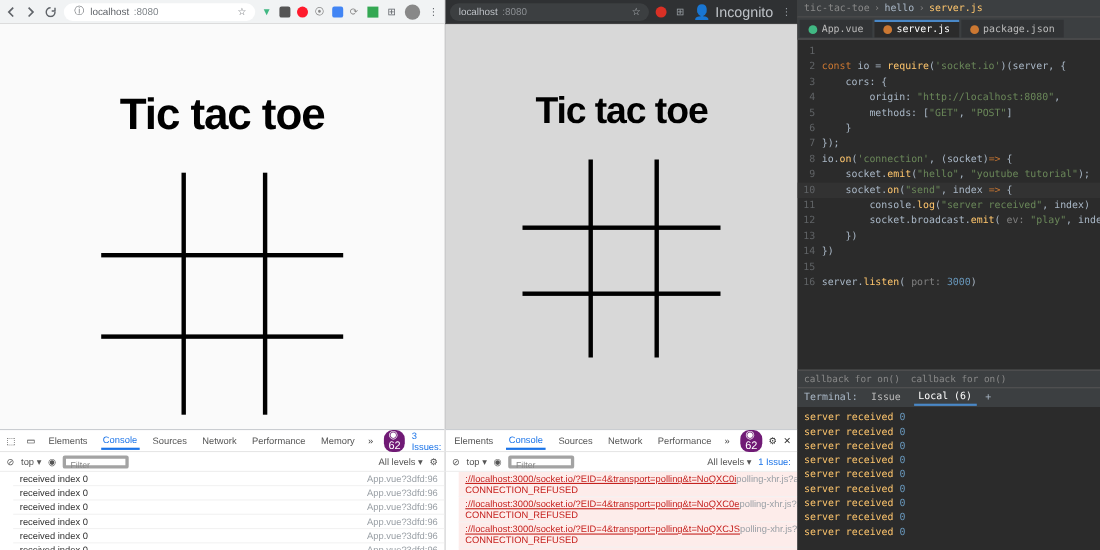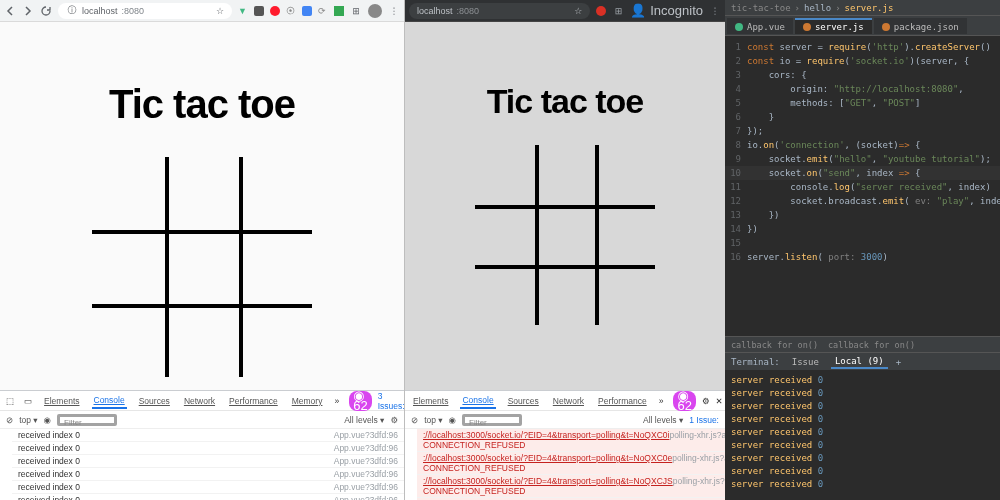--- a/index.html
+++ b/index.html
@@ -29,31 +29,31 @@
   .pane.bw2 .board { width: 180px; height: 180px; margin-top: 24px; }
   .board .vl, .board .hl { position: absolute; background: #000; }
   .board .vl { width: 4px; height: 100%; top: 0; }
   .board .hl { height: 4px; width: 100%; left: 0; }
   .board .vl.a { left: 33.3%; } .board .vl.b { left: 66.6%; }
   .board .hl.a { top: 33.3%; } .board .hl.b { top: 66.6%; }
 
   
   .dt { height: 110px; border-top: 1px solid #cacdd1; background: #fff; display: flex; flex-direction: column; font-size: 8.5px; color: #303030; }
   .dt-tabs { height: 20px; display: flex; align-items: center; gap: 10px; padding: 0 6px; border-bottom: 1px solid #e6e6e6; }
-  .dt-tab { color: #555; padding: 2px 2px; text-decoration: underline; }
+  .dt-tab { color: #555; padding: 2px 2px; }
   .dt-tab.active { color: #1a73e8; border-bottom: 2px solid #1a73e8; }
   .dt-filter { height: 18px; display: flex; align-items: center; gap: 6px; padding: 0 6px; border-bottom: 1px solid #eee; color: #555; }
   .filter-in { flex: 0 0 60px; height: 12px; border: 3px solid #a3a3a3; border-radius: 2px; font-size: 8px; padding: 0 4px; color: #888; line-height: 12px; }
   .dt-log { flex: 1; overflow: hidden; }
   .row { display: flex; justify-content: space-between; padding: 1px 6px; border-bottom: 1px solid #f2f2f2; white-space: nowrap; margin-left: 12px; }
   .row .src { color: #9aa0a6; }
   .row.err { background: #fdecea; color: #c5221f; }
   .row .url { text-decoration: underline; }
   .dt-icons { margin-left: auto; display: flex; gap: 6px; align-items: center; }
-  .badge { background: #d946ef; color: #fff; border-radius: 8px; padding: 0 4px; font-size: 13px; line-height: 10px; }
+  .badge { background: #701a75; color: #fff; border-radius: 8px; padding: 0 4px; font-size: 10px; line-height: 10px; }
 
   
   .ide-tabs { height: 20px; display: flex; align-items: center; gap: 2px; padding: 0 2px; background: #3c3f41; border-bottom: 1px solid #555; }
   .ide-tab { padding: 2px 8px; background: #313335; color: #bbbbbb; border-top: 2px solid transparent; display: flex; align-items: center; gap: 4px; }
   .ide-tab.active { background: #2b2b2b; color: #fff; border-top-color: #4a88c7; }
   .ide-dot { width: 8px; height: 8px; border-radius: 50%; background: #cc7832; display: inline-block; }
   .ide-tab .ide-dot.v { background: #41b883; }
   .crumb { height: 16px; padding: 2px 6px; background: #3c3f41; color: #888; border-bottom: 1px solid #555; display: flex; align-items: center; gap: 4px; font-size: 9px; }
   .crumb .folder { color: #a9b7c6; }
   .editor { flex: 1; padding: 4px 0; overflow: hidden; }
@@ -247,21 +247,20 @@
       <span style="color:#ffc66d">server.js</span>
     </div>
     <div class="ide-tabs" id="idetabs">
         <span class="ide-tab"><span class="ide-dot v"></span>App.vue</span>
         <span class="ide-tab active"><span class="ide-dot js"></span>server.js</span>
         <span class="ide-tab"><span class="ide-dot js"></span>package.json</span>
       </div>
     <div class="editor" id="editor">
         <div class="ln">
           <span class="gut">1</span>
-          <span class="code"><span class="kw">const</span> server = <span class="fn">require</span>(<span class="str">'http'</span>).<span class="fn">createServer</span>()</span>
         </div>
         <div class="ln">
           <span class="gut">2</span>
           <span class="code"><span class="kw">const</span> io = <span class="fn">require</span>(<span class="str">'socket.io'</span>)(server, {</span>
         </div>
         <div class="ln">
           <span class="gut">3</span>
           <span class="code">    cors: {</span>
         </div>
         <div class="ln">
@@ -317,21 +316,21 @@
           <span class="code">server.<span class="fn">listen</span>( <span class="cm">port:</span> <span class="num">3000</span>)</span>
         </div>
       </div>
     <div class="ide-tool">
       <span>callback for on()</span>
       <span>callback for on()</span>
     </div>
     <div class="term-tabs">
       <span>Terminal:</span>
       <span class="term-tab">Issue</span>
-      <span class="term-tab active">Local (9)</span>
+      <span class="term-tab active">Local (6)</span>
       <span>+</span>
     </div>
     <div class="term" id="term">
         <div class="tln"><span class="ty">server received</span> <span class="tn">0</span></div>
         <div class="tln"><span class="ty">server received</span> <span class="tn">0</span></div>
         <div class="tln"><span class="ty">server received</span> <span class="tn">0</span></div>
         <div class="tln"><span class="ty">server received</span> <span class="tn">0</span></div>
         <div class="tln"><span class="ty">server received</span> <span class="tn">0</span></div>
         <div class="tln"><span class="ty">server received</span> <span class="tn">0</span></div>
         <div class="tln"><span class="ty">server received</span> <span class="tn">0</span></div>

